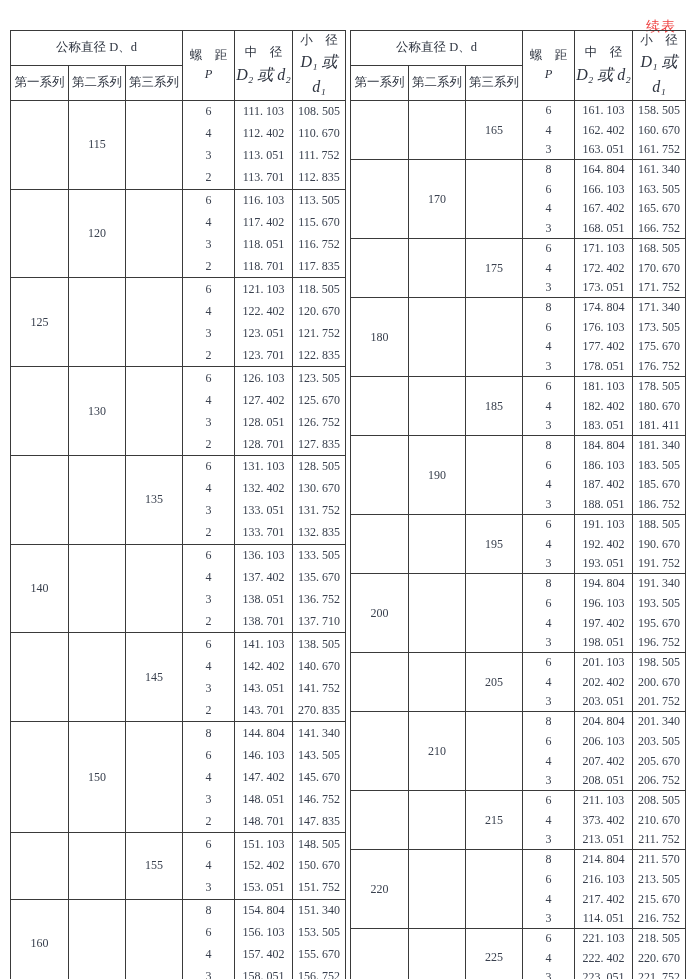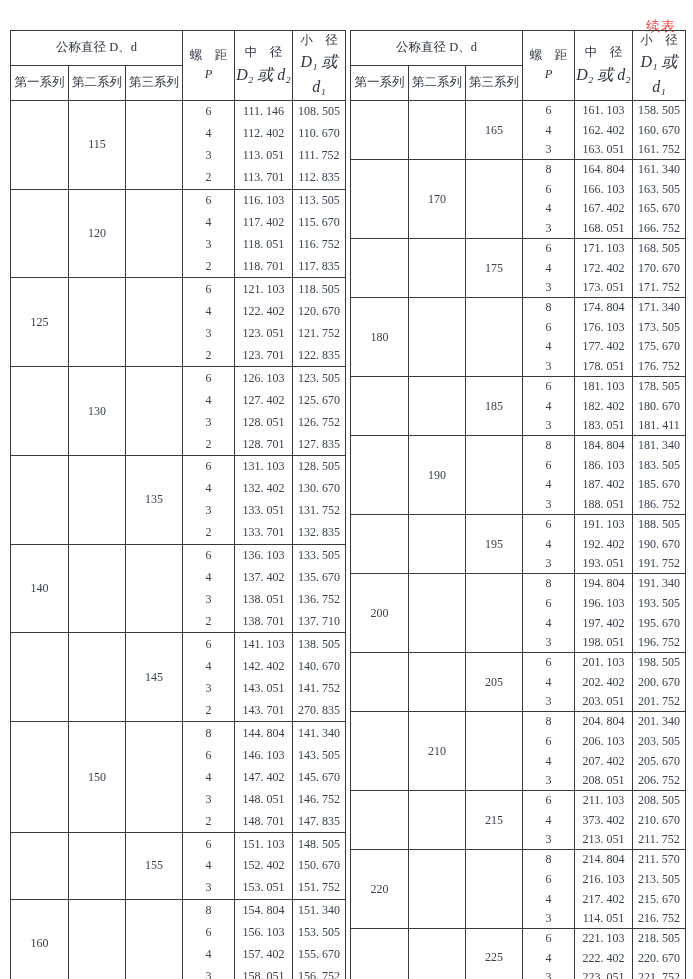--- a/index.html
+++ b/index.html
@@ -78,21 +78,21 @@
         <th>第二系列</th>
         <th>第三系列</th>
       </tr>
     </thead>
     <tbody id="tbody-left">
         <tr class="group-first">
           <td rowspan="4" class="series-cell"></td>
           <td rowspan="4" class="series-cell">115</td>
           <td rowspan="4" class="series-cell"></td>
           <td>6</td>
-          <td>111. 146</td>
+          <td>111. 103</td>
           <td>108. 505</td>
         </tr>
         <tr>
           <td>4</td>
           <td>112. 402</td>
           <td>110. 670</td>
         </tr>
         <tr>
           <td>3</td>
           <td>113. 051</td>

